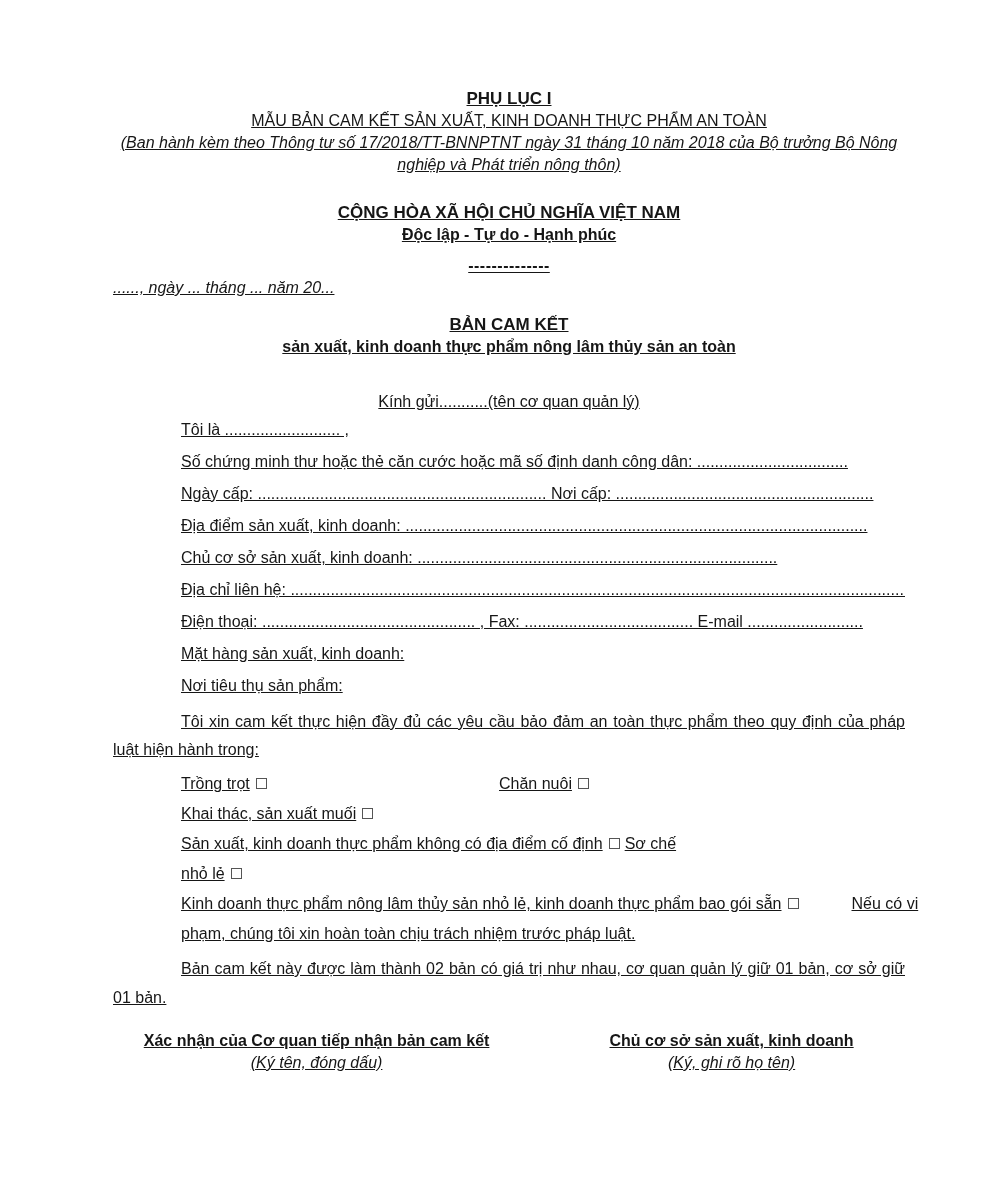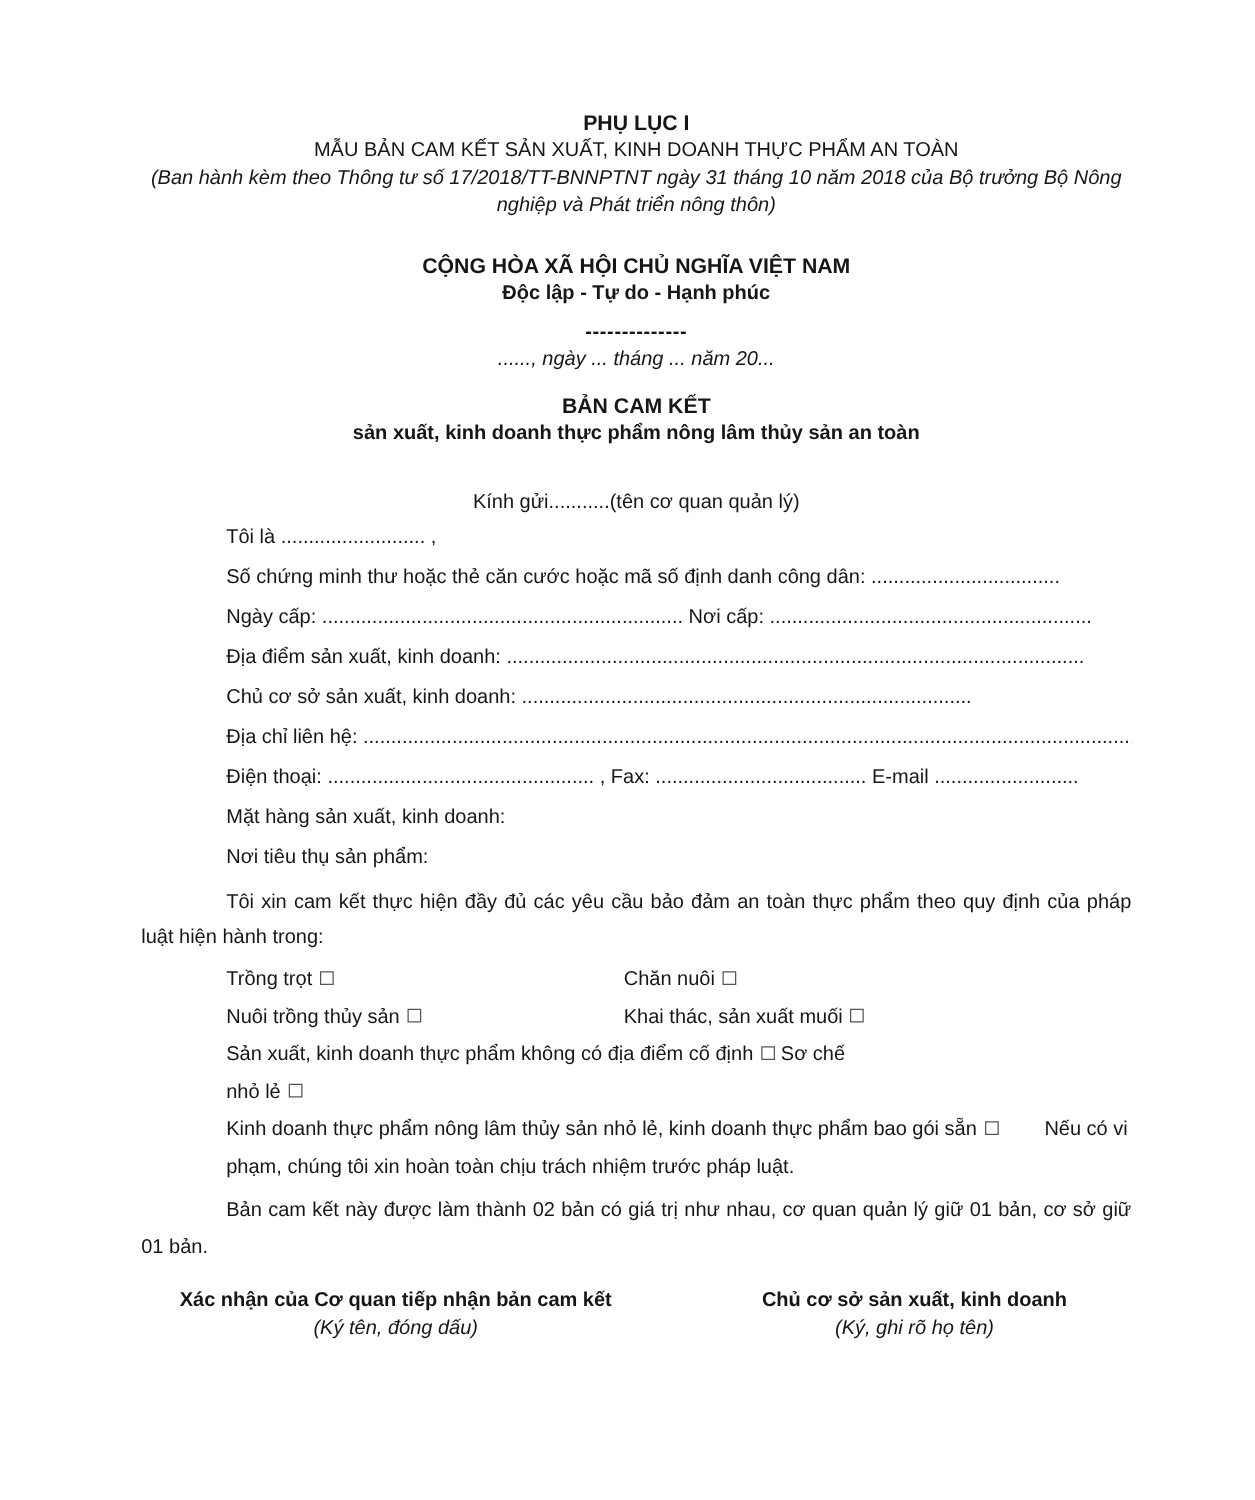--- a/index.html
+++ b/index.html
@@ -1,44 +1,44 @@
 <!DOCTYPE html>
 <html><head>
 <meta charset="utf-8">
 <style>
   html,body{margin:0;padding:0;background:#ffffff;}
   .page{
     width:1004px;height:1200px;background:#ffffff;color:#161616;
     font-family:"Liberation Sans","DejaVu Sans",sans-serif;
     font-size:16px;line-height:20px;
-    box-sizing:border-box;position:relative;overflow:hidden;
+    box-sizing:border-box;position:relative;overflow:hidden;text-decoration:underline;
   }
   .content{padding:88px 99px 0 113px;}
   .center{text-align:center;}
-  .right{text-align:center;}
+  .right{text-align:left;}
   .bold{font-weight:bold;}
   .italic{font-style:italic;}
   .fs17{font-size:17px;line-height:22px;}
   .subtitle{line-height:22px;}
   .note{max-width:792px;margin:0 auto;line-height:22px;}
   .mt26{margin-top:26px;}
   .mt16{margin-top:16px;}
   .divider{margin-top:12px;line-height:16px;font-weight:bold;letter-spacing:0.5px;}
   .dateline{margin-top:4px;line-height:20px;}
   .salutation{margin-top:34px;margin-bottom:8px;line-height:20px;}
   .field{line-height:20px;margin-bottom:12px;text-indent:68px;white-space:nowrap;overflow:hidden;}
   .para{line-height:28px;text-indent:68px;text-align:justify;margin-bottom:10px;}
   .cbrow{display:flex;margin:0 0 10px 68px;line-height:20px;}
   .cbcell-l{width:318px;}
   .cbline{margin:0 0 10px 68px;line-height:20px;white-space:nowrap;}
   .cont{margin:0 0 10px 68px;line-height:20px;}
   .closing{text-indent:68px;text-align:justify;line-height:29px;margin-bottom:10px;}
   .cbbox{display:inline-block;width:9px;height:9px;border:1px solid #555;margin-left:6px;vertical-align:baseline;}
   .cb-post{margin-left:5px;}
-  .cb-post.tight{margin-left:0;padding-left:37px;}
+  .cb-post.tight{margin-left:16px;padding-left:37px;}
   .sigrow{display:flex;margin-top:18px;gap:38px;}
   .sig{text-align:center;}
   .sig-l{width:54%;}
   .sig-r{width:46%;}
   .sigtitle{font-weight:bold;line-height:22px;}
   .signote{font-style:italic;line-height:22px;}
 </style>
 </head>
 <body>
 
@@ -74,23 +74,20 @@
 
     <div class="cbrow">
       <div class="cbcell-l">
         <span>Trồng trọt</span><span class="cbbox"></span>
       </div>
       <div>
         <span>Chăn nuôi</span><span class="cbbox"></span>
       </div>
     </div>
     <div class="cbrow">
-      <div class="cbcell-l">
-        <span>Nuôi trồng thủy sản</span><span class="cbbox"></span>
-      </div>
       <div>
         <span>Khai thác, sản xuất muối</span><span class="cbbox"></span>
       </div>
     </div>
 
     <div class="cbline">
       <span>Sản xuất, kinh doanh thực phẩm không có địa điểm cố định</span><span class="cbbox"></span><span class="cb-post">Sơ chế</span>
     </div>
     <div class="cbline">
       <span>nhỏ lẻ</span><span class="cbbox"></span><span class="cb-post"></span>

